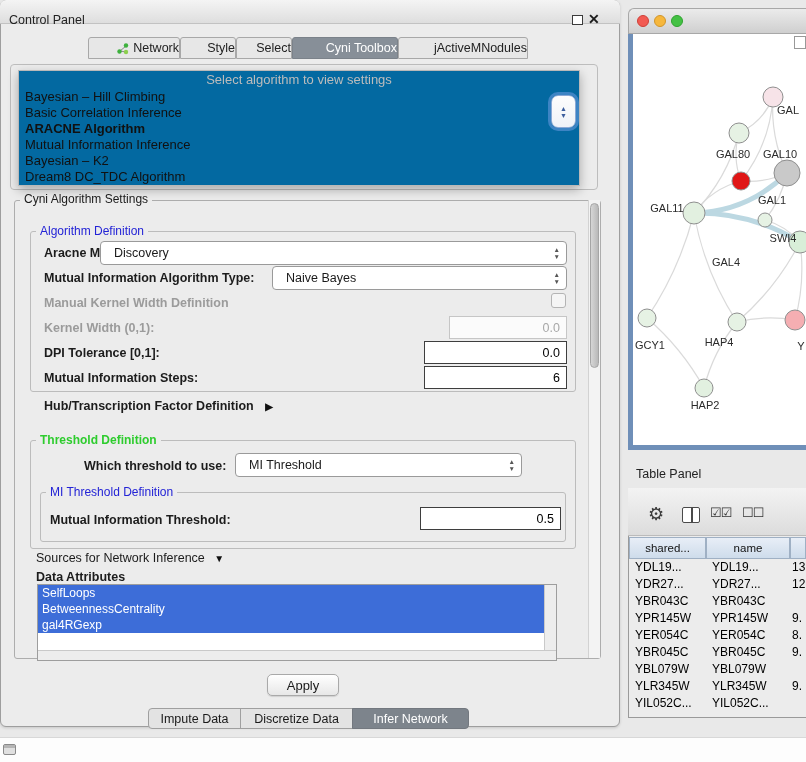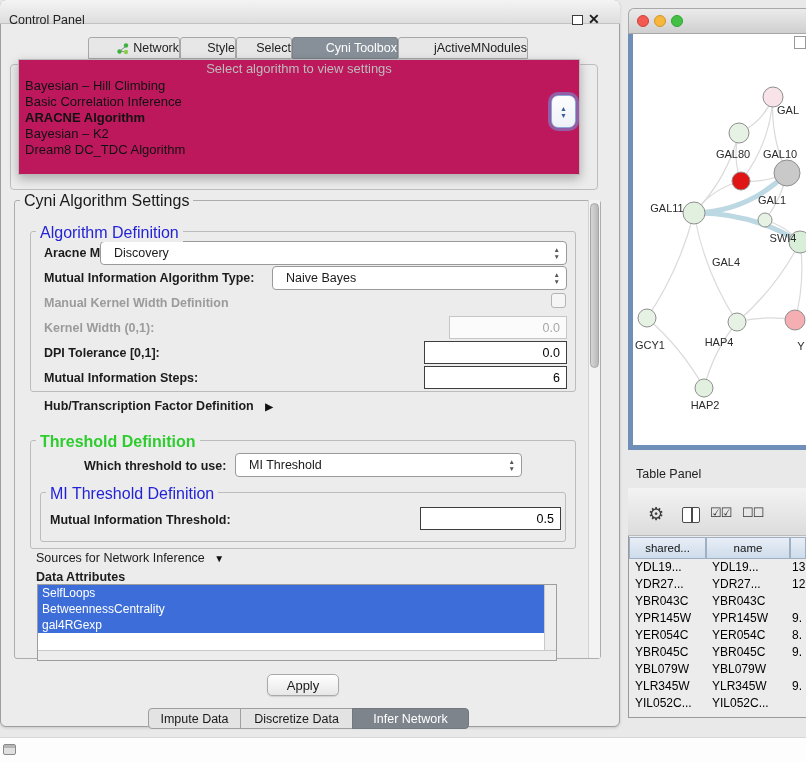--- a/index.html
+++ b/index.html
@@ -25,34 +25,34 @@
   
   .tab { top:37px; height:22px; background:#e7e7e7; border:1px solid #a8a8a8;
     border-radius:3px 3px 0 0; display:flex; align-items:center; justify-content:flex-end;
     font-size:12.5px; color:#222; gap:4px; }
   .tab.active { background:#878f98; color:#fff; border-color:#7b828a; }
 
   
   .ghost-group { left:10px; top:64px; width:588px; height:126px; border:1px solid #bdbdbd; border-radius:4px; }
 
   
-  .algo-popup { left:18px; top:59px; width:562px; height:116px; background:#be185d;
+  .algo-popup { left:18px; top:70px; width:562px; height:116px; background:#0369a1;
     border:1px solid #b9b9b9; box-shadow:0 4px 10px rgba(0,0,0,.28); z-index:50; padding-top:1px; }
   .algo-prompt { text-align:center; color:#bcbcbc; font-size:13px; height:17px; line-height:16px; }
   .algo-item { font-size:13px; height:16px; line-height:16px; padding-left:6px; color:#111; }
   .algo-item.selected { font-weight:bold; }
   .combo-capsule { left:551px; top:95px; width:25px; height:33px; z-index:60;
     background:linear-gradient(#fdfdfd,#eef2f8); border:1px solid #8aa9d6; border-radius:7px;
     box-shadow:0 0 0 3px rgba(110,155,225,.55);
     display:flex; flex-direction:column; align-items:center; justify-content:center; }
   .combo-capsule span { font-size:7px; line-height:7px; color:#3c5e9e; }
 
   
   .settings-box { left:14px; top:200px; width:587px; height:459px; border:1px solid #adadad; border-radius:3px; }
-  .group-title { background:#ececec; padding:0 4px; font-size:16px; z-index:5; }
+  .group-title { background:#ececec; padding:0 4px; font-size:12px; z-index:5; }
   .blue-title { color:#2323d6; font-weight:normal; }
   .green-title { color:#2ecc2e; font-weight:bold; }
   .inner-box { border:1px solid #bcbcbc; border-radius:3px; }
 
   .flabel { font-weight:bold; font-size:12.5px; color:#1c1c1c; white-space:nowrap; }
   .flabel.disabled { color:#9b9b9b; }
 
   .combo { background:#fff; border:1px solid #9a9a9a; border-radius:4px; height:24px;
     display:flex; align-items:center; padding-left:13px; font-size:12.5px; position:absolute; }
   .combo .arrows { position:absolute; right:6px; top:4px; display:flex; flex-direction:column; align-items:center; }
@@ -152,20 +152,21 @@
   <span>jActiveMNodules</span>
 </div>
 
 <div class="abs ghost-group"></div>
 
 <div class="abs algo-popup">
   <div class="algo-prompt">Select algorithm to view settings</div>
   <div class="algo-item">Bayesian – Hill Climbing</div>
   <div class="algo-item">Basic Correlation Inference</div>
   <div class="algo-item selected">ARACNE Algorithm</div>
+  <div class="algo-item">Mutual Information Inference</div>
   <div class="algo-item">Bayesian – K2</div>
   <div class="algo-item">Dream8 DC_TDC Algorithm</div>
 </div>
 <div class="abs combo-capsule">
   <span>▲</span>
   <span>▼</span>
 </div>
 
 <div class="abs settings-box"></div>
 <div class="abs group-title" style="left:20px;top:192px;">Cyni Algorithm Settings</div>

